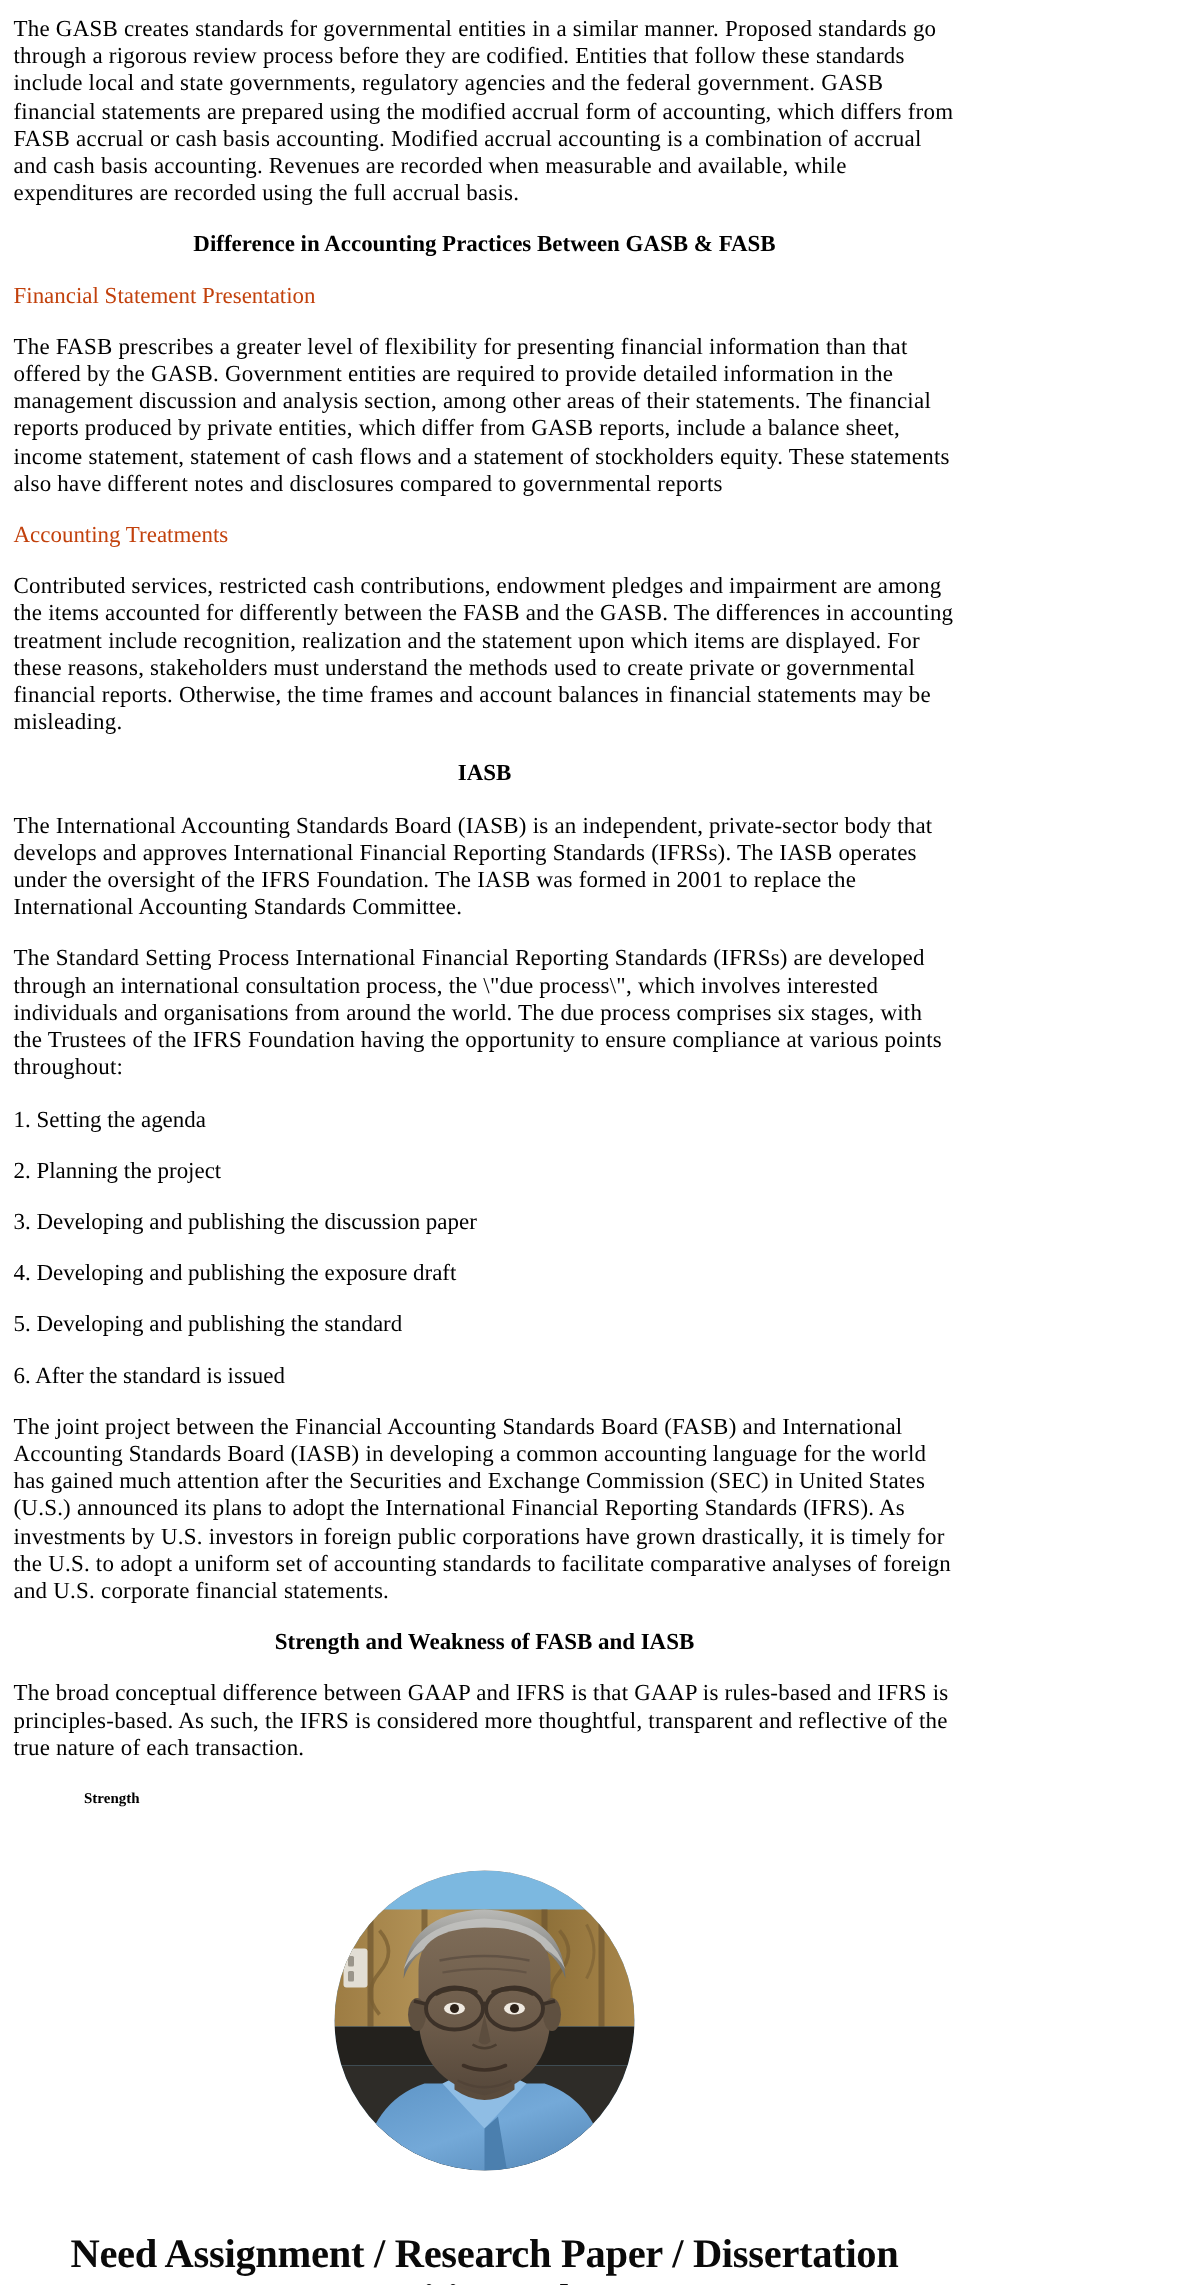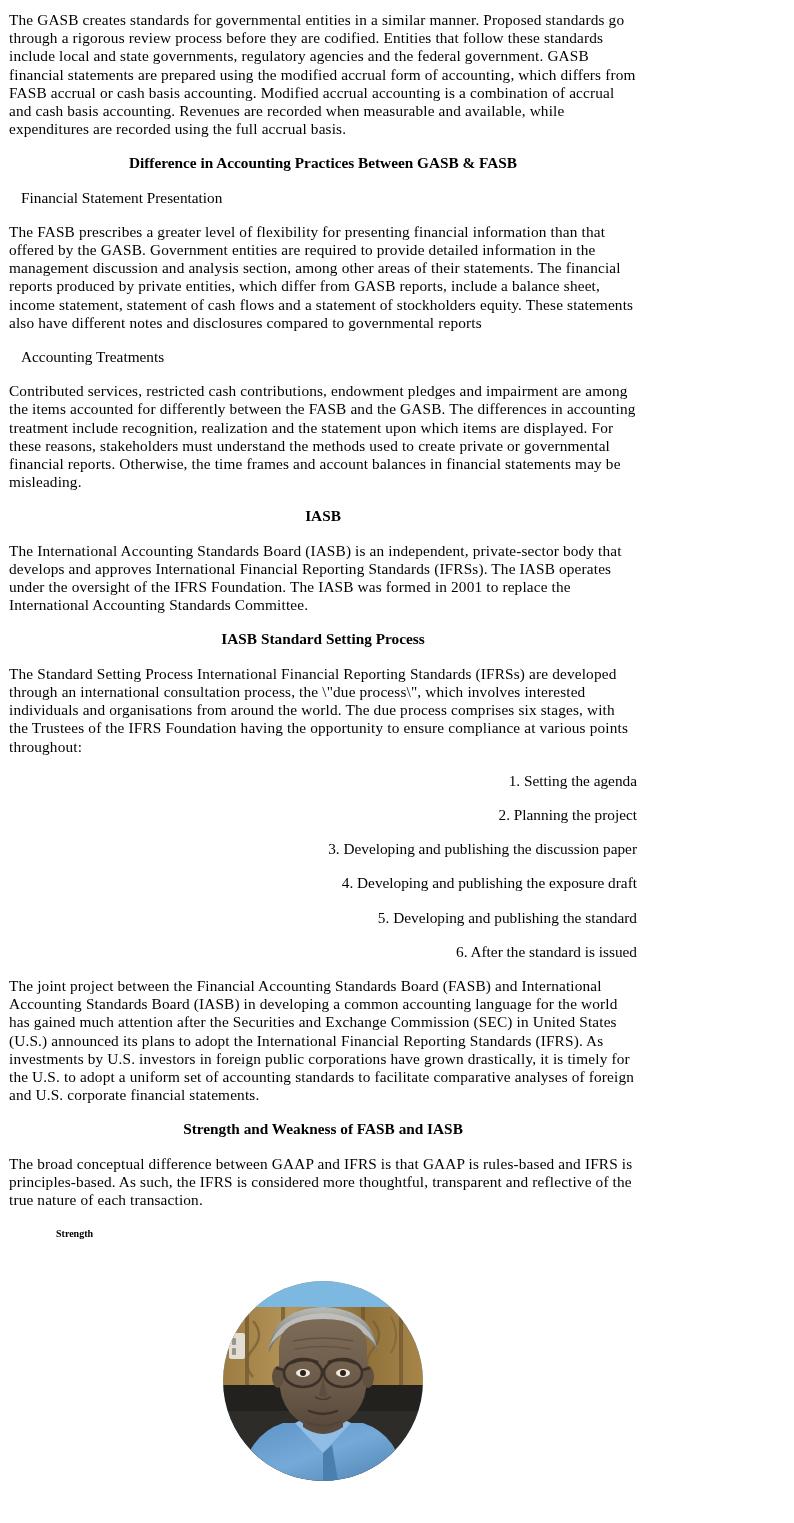--- a/index.html
+++ b/index.html
@@ -40,30 +40,29 @@
     font-weight: bold;
     margin: 0 0 16px 0;
     color: #000;
     text-align: center;
   }
 
   .subheading {
     font-size: 15.3px;
     line-height: 18.2px;
     font-weight: normal;
-    margin: 0 0 16px 12px;
-    color: #000000;
+    margin: 0 0 16px 0;
+    color: #c2410c;
   }
 
   .listitem {
     font-size: 15.3px;
     line-height: 18.2px;
     margin: 0 0 16px 0;
     color: #000;
-    text-align: right;
   }
 
   .indented-heading {
     font-size: 10px;
     line-height: 18.2px;
     font-weight: bold;
     margin: 0 0 16px 0;
     padding-left: 47px;
     color: #000;
   }
@@ -108,21 +107,20 @@
 <div class="page">
   <div id="doc-body">
       <p class="para">The GASB creates standards for governmental entities in a similar manner. Proposed standards go through a rigorous review process before they are codified. Entities that follow these standards include local and state governments, regulatory agencies and the federal government. GASB financial statements are prepared using the modified accrual form of accounting, which differs from FASB accrual or cash basis accounting. Modified accrual accounting is a combination of accrual and cash basis accounting. Revenues are recorded when measurable and available, while expenditures are recorded using the full accrual basis.</p>
       <p class="heading">Difference in Accounting Practices Between GASB &amp; FASB</p>
       <p class="subheading">Financial Statement Presentation</p>
       <p class="para">The FASB prescribes a greater level of flexibility for presenting financial information than that offered by the GASB. Government entities are required to provide detailed information in the management discussion and analysis section, among other areas of their statements. The financial reports produced by private entities, which differ from GASB reports, include a balance sheet, income statement, statement of cash flows and a statement of stockholders equity. These statements also have different notes and disclosures compared to governmental reports</p>
       <p class="subheading">Accounting Treatments</p>
       <p class="para">Contributed services, restricted cash contributions, endowment pledges and impairment are among the items accounted for differently between the FASB and the GASB. The differences in accounting treatment include recognition, realization and the statement upon which items are displayed. For these reasons, stakeholders must understand the methods used to create private or governmental financial reports. Otherwise, the time frames and account balances in financial statements may be misleading.</p>
       <p class="heading">IASB</p>
       <p class="para">The International Accounting Standards Board (IASB) is an independent, private-sector body that develops and approves International Financial Reporting Standards (IFRSs). The IASB operates under the oversight of the IFRS Foundation. The IASB was formed in 2001 to replace the International Accounting Standards Committee.</p>
-      <p class="heading">IASB Standard Setting Process</p>
       <p class="para">The Standard Setting Process International Financial Reporting Standards (IFRSs) are developed through an international consultation process, the \"due process\", which involves interested individuals and organisations from around the world. The due process comprises six stages, with the Trustees of the IFRS Foundation having the opportunity to ensure compliance at various points throughout:</p>
       <p class="listitem">1. Setting the agenda</p>
       <p class="listitem">2. Planning the project</p>
       <p class="listitem">3. Developing and publishing the discussion paper</p>
       <p class="listitem">4. Developing and publishing the exposure draft</p>
       <p class="listitem">5. Developing and publishing the standard</p>
       <p class="listitem">6. After the standard is issued</p>
       <p class="para">The joint project between the Financial Accounting Standards Board (FASB) and International Accounting Standards Board (IASB) in developing a common accounting language for the world has gained much attention after the Securities and Exchange Commission (SEC) in United States (U.S.) announced its plans to adopt the International Financial Reporting Standards (IFRS). As investments by U.S. investors in foreign public corporations have grown drastically, it is timely for the U.S. to adopt a uniform set of accounting standards to facilitate comparative analyses of foreign and U.S. corporate financial statements.</p>
       <p class="heading">Strength and Weakness of FASB and IASB</p>
       <p class="para">The broad conceptual difference between GAAP and IFRS is that GAAP is rules-based and IFRS is principles-based. As such, the IFRS is considered more thoughtful, transparent and reflective of the true nature of each transaction.</p>

